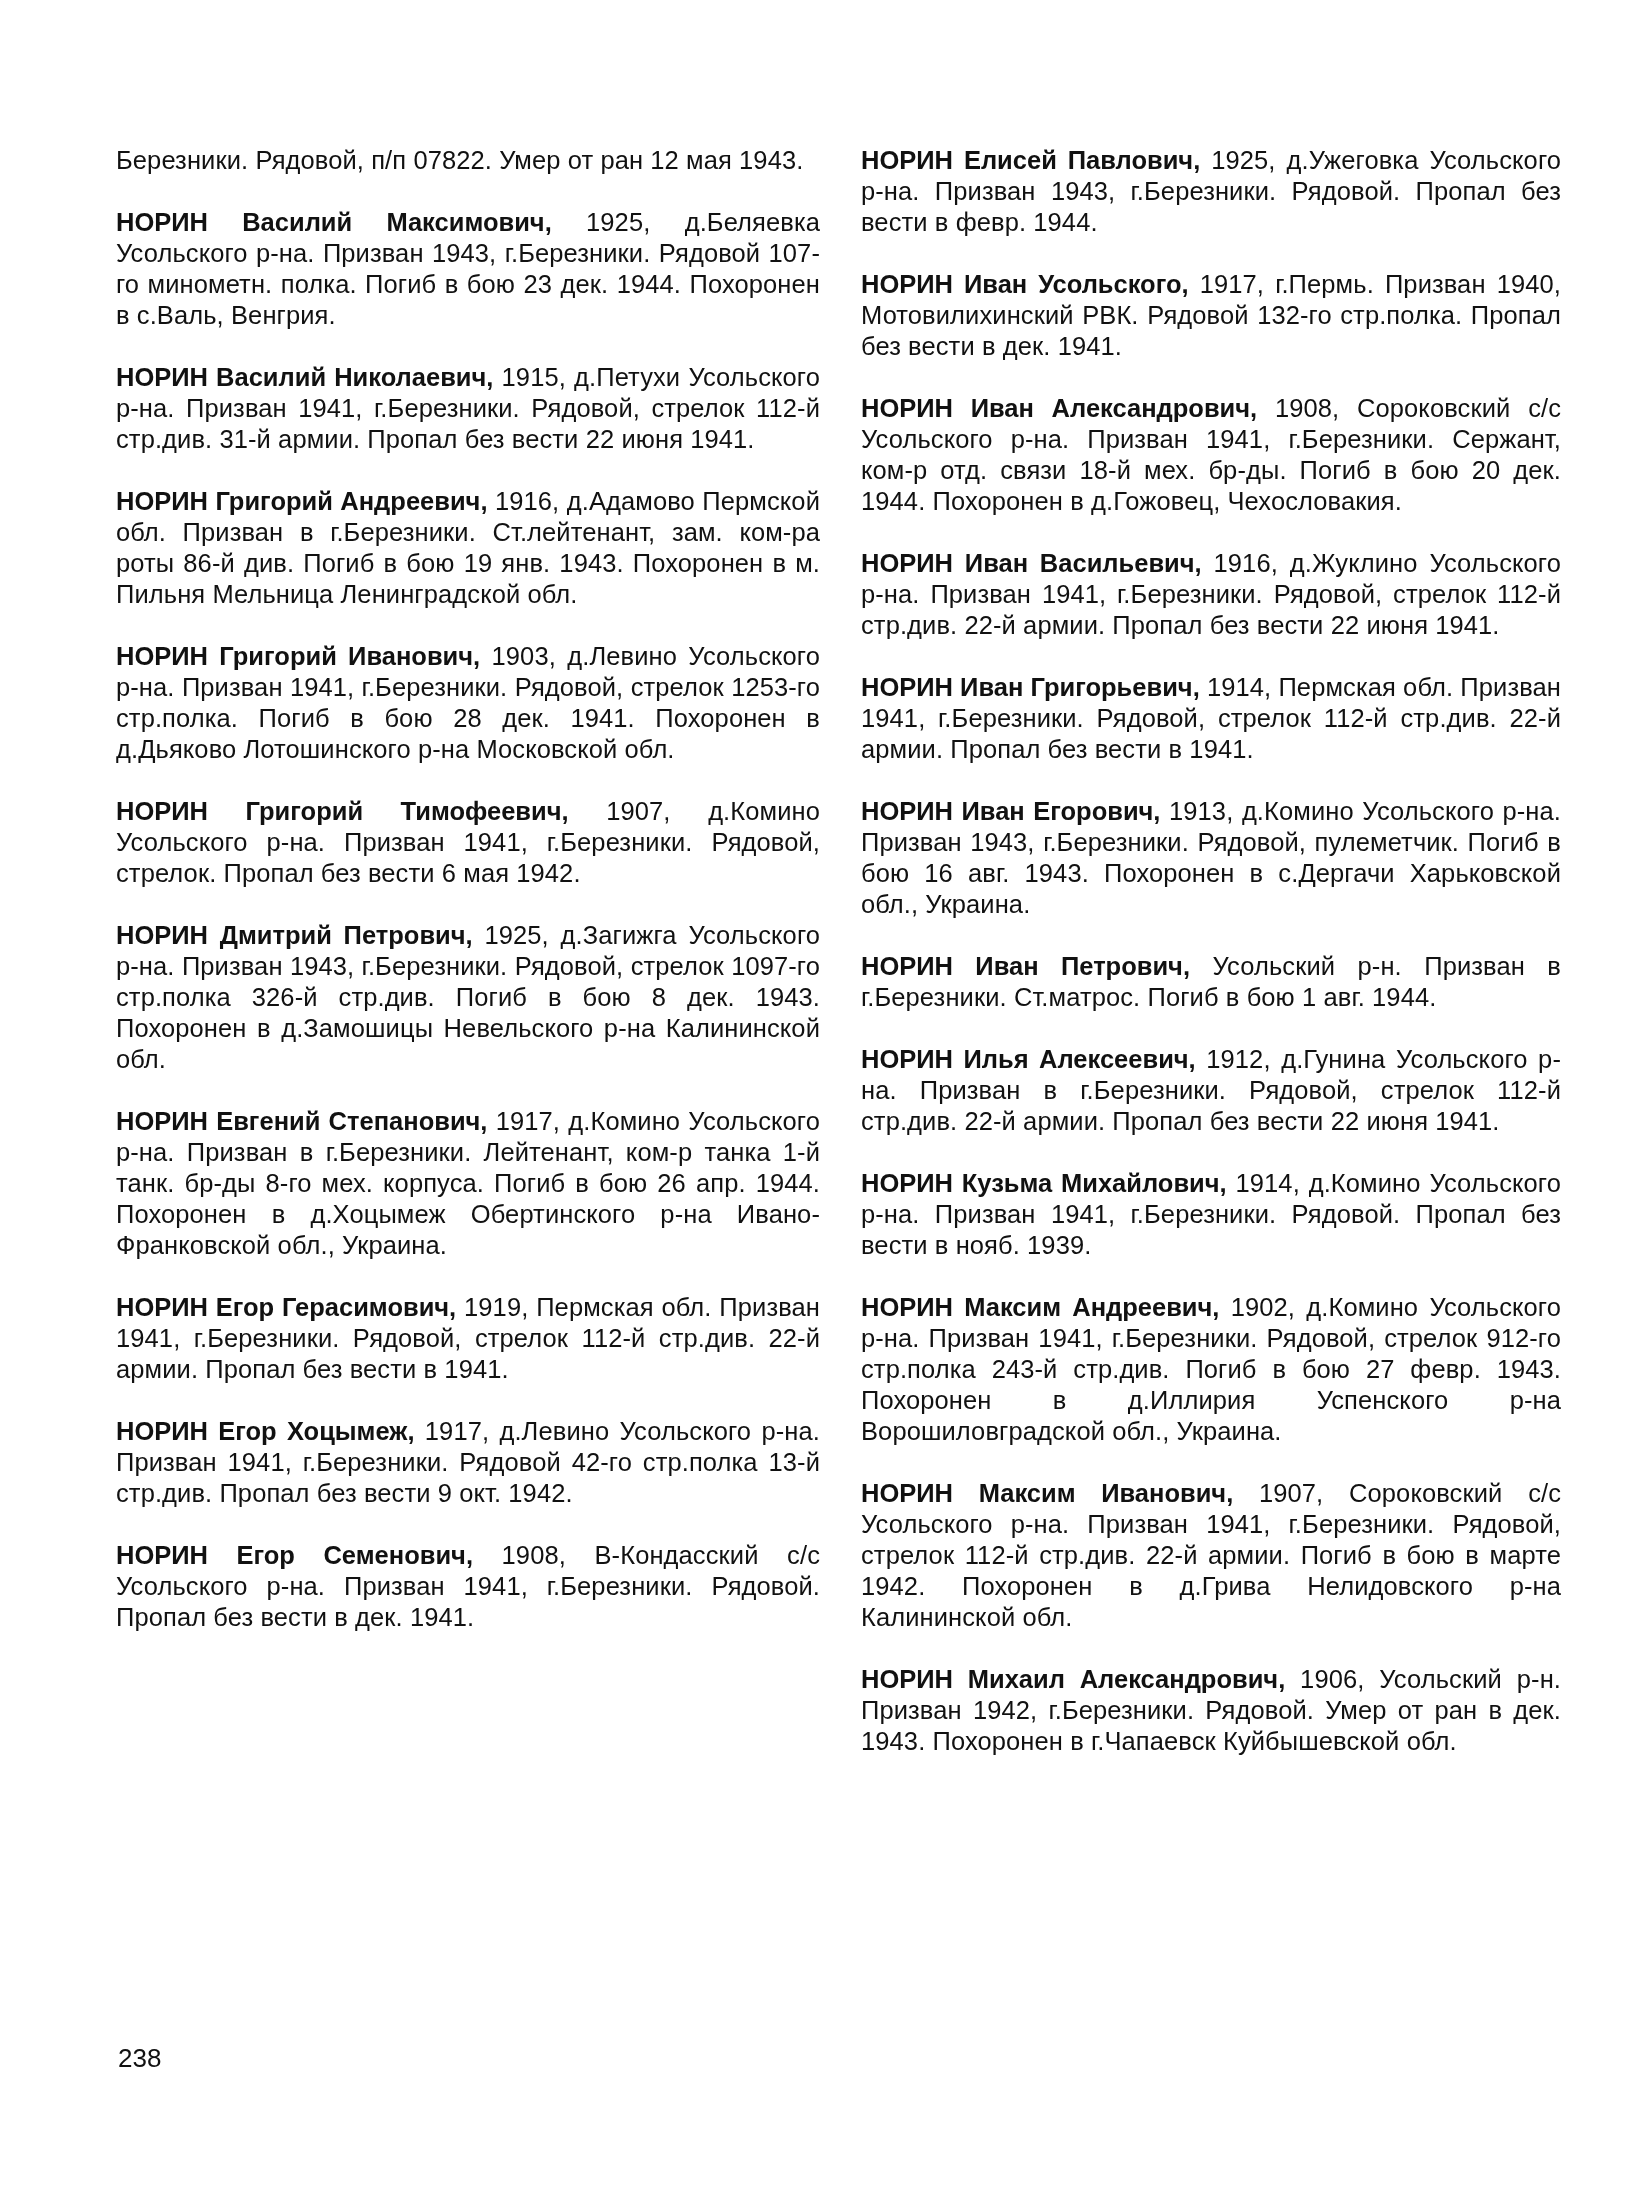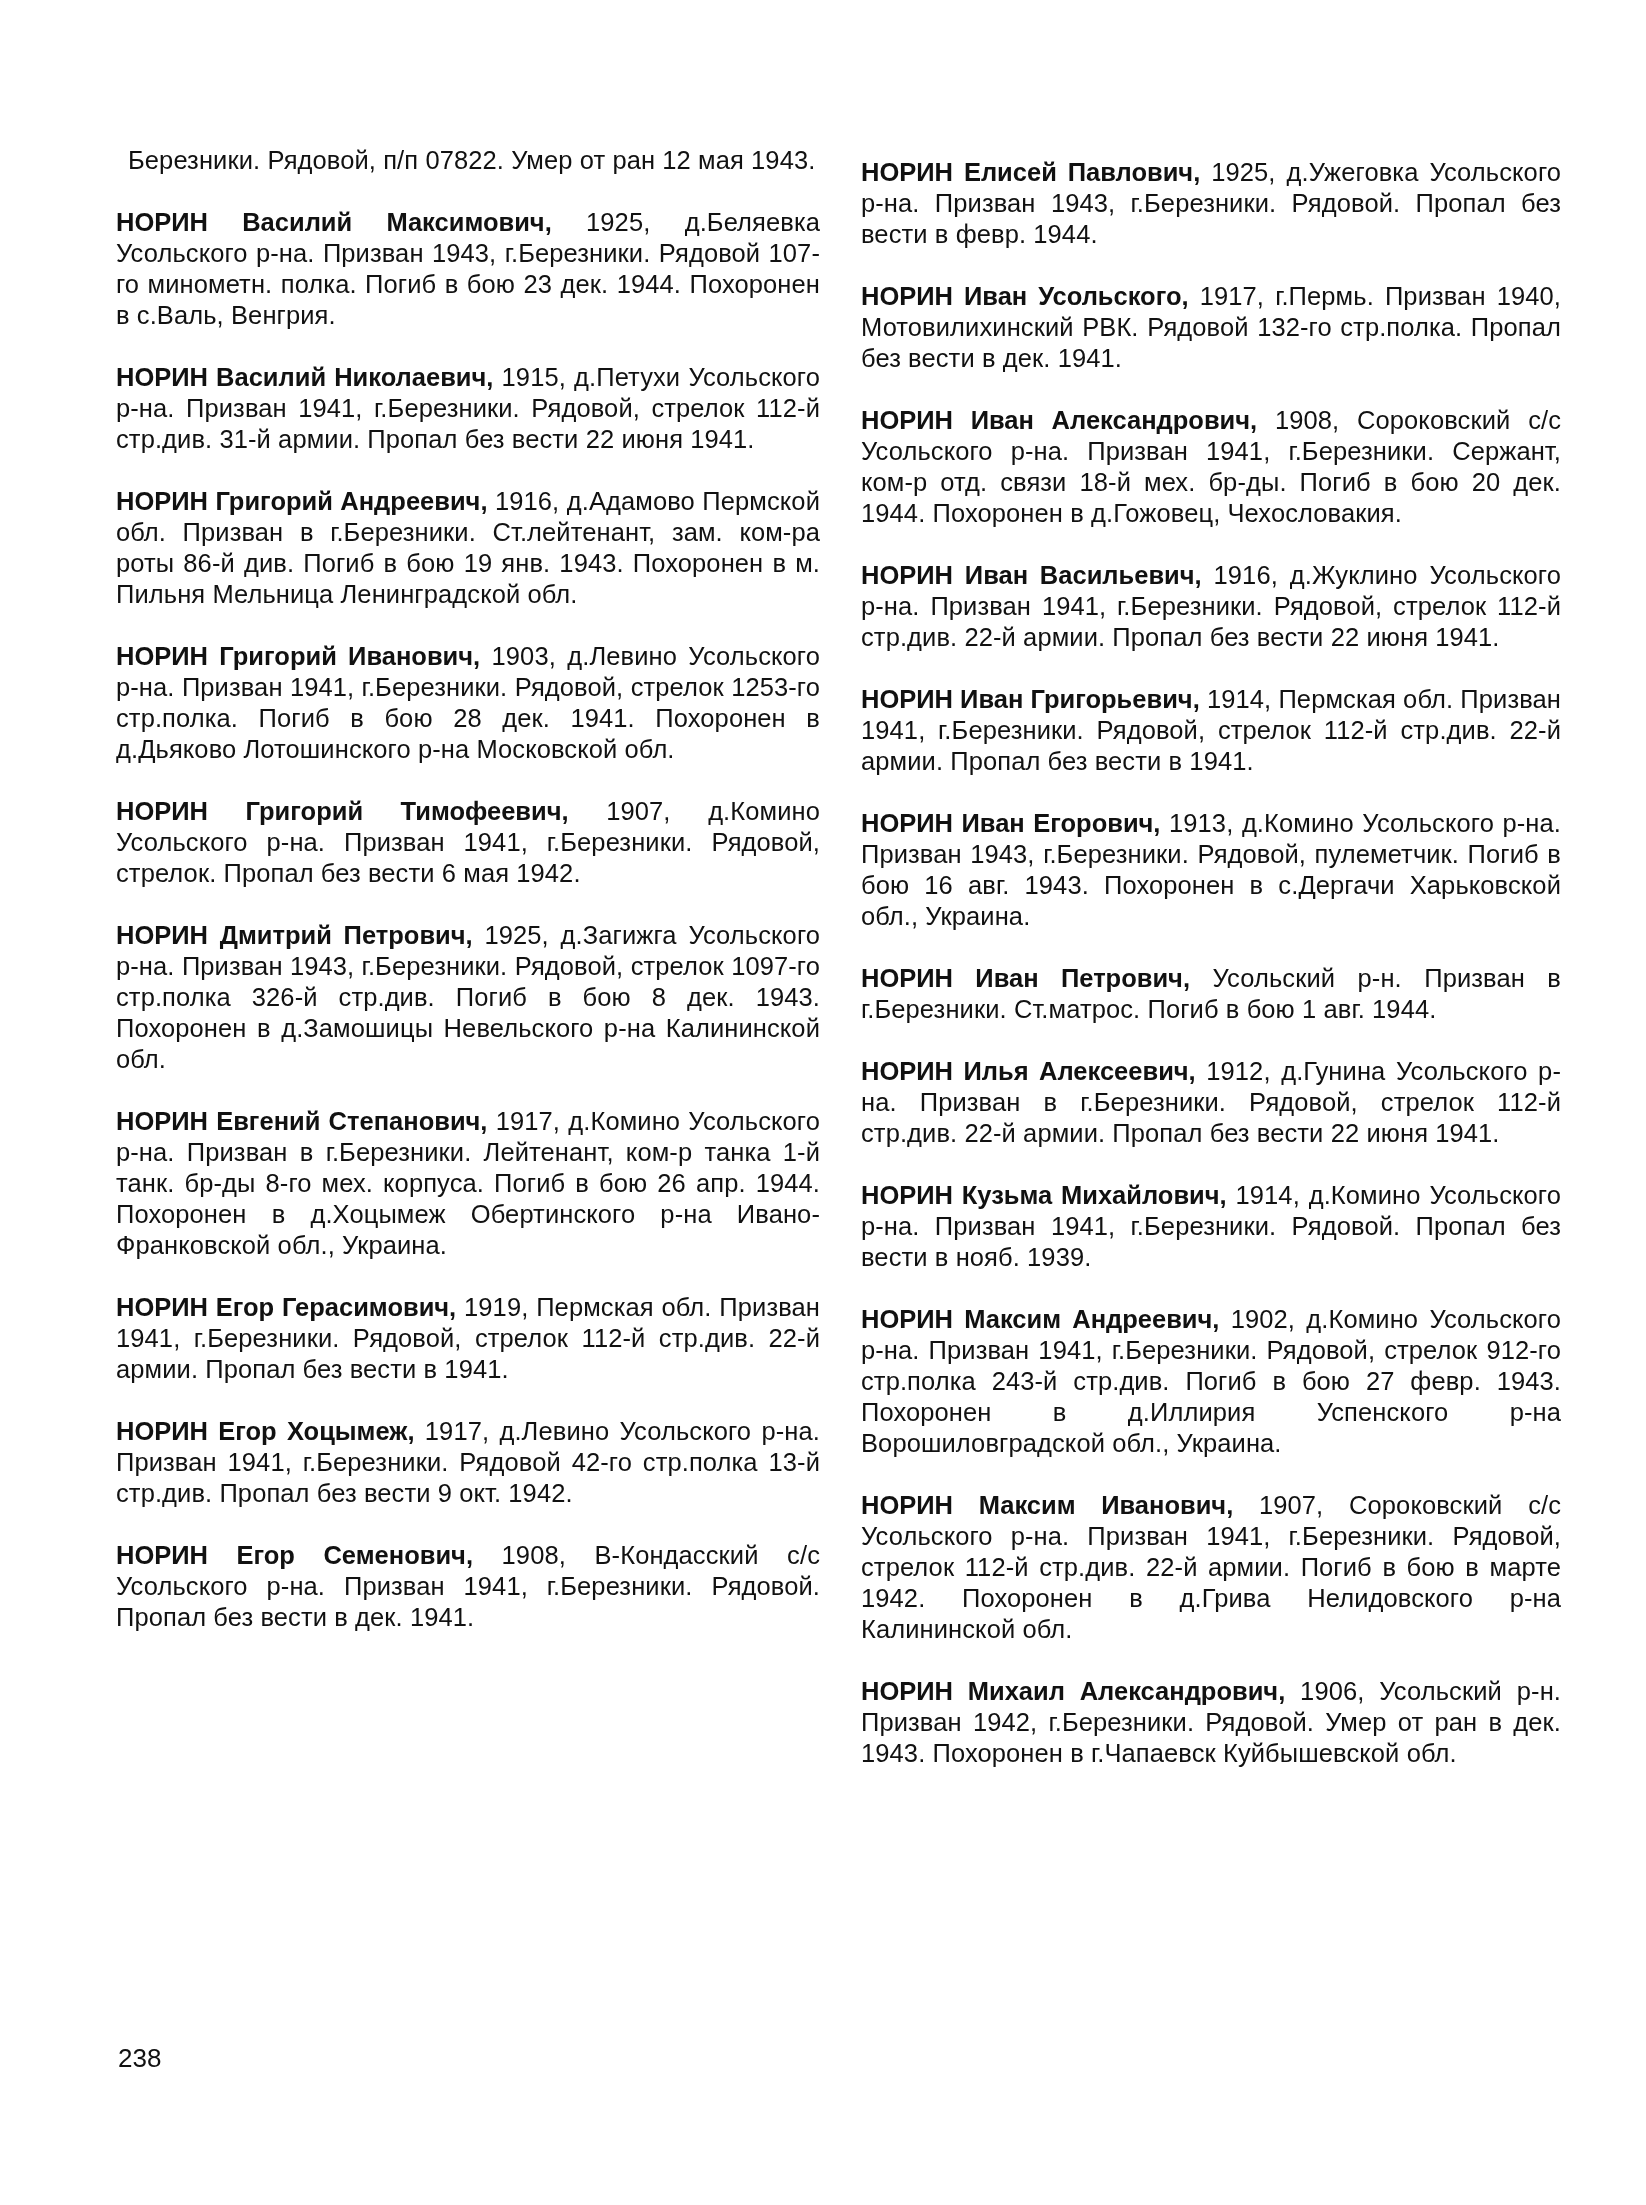--- a/index.html
+++ b/index.html
@@ -9,24 +9,24 @@
     color: #111111;
   }
   .column {
     position: absolute; top: 145px; width: 704px;
     font-size: 25.5px; line-height: 31px;
     text-align: justify;
     letter-spacing: 0.1px;
   }
   .col-left { left: 116px; }
   .col-right { left: 861px; width: 700px; }
-  .entry { margin: 12px 0 31px 0; }
+  .entry { margin: 0 0 31px 0; }
   .entry .name { font-weight: bold; letter-spacing: 0; }
   .entry .text { font-weight: normal; }
-  .continuation { margin: 0 0 31px 12px; }
+  .continuation { margin: 0 0 31px 0; }
   .page-number {
     position: absolute; left: 118px; top: 2043px;
     font-size: 26px; line-height: 31px;
   }
 </style>
 </head>
 <body>
 
 <div class="column col-left">
   <p class="continuation">Березники. Рядовой, п/п 07822. Умер от ран 12 мая 1943.</p>

